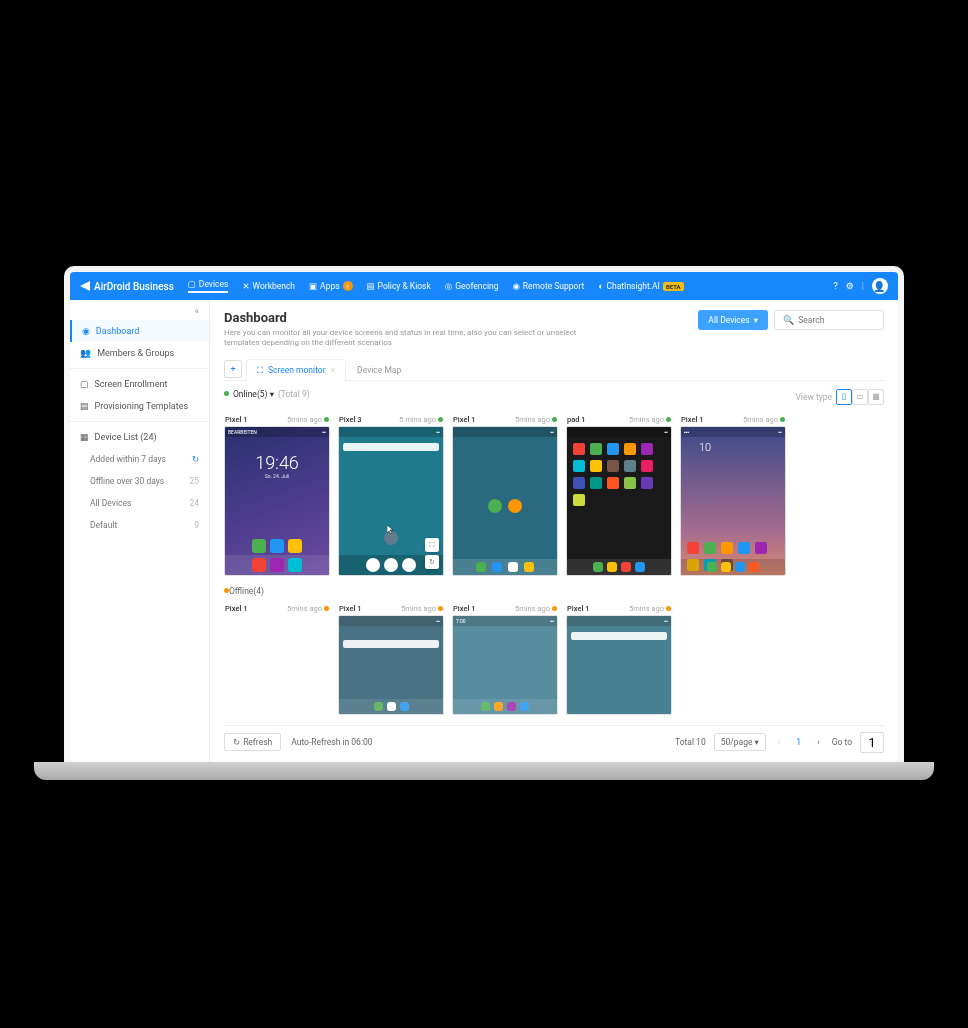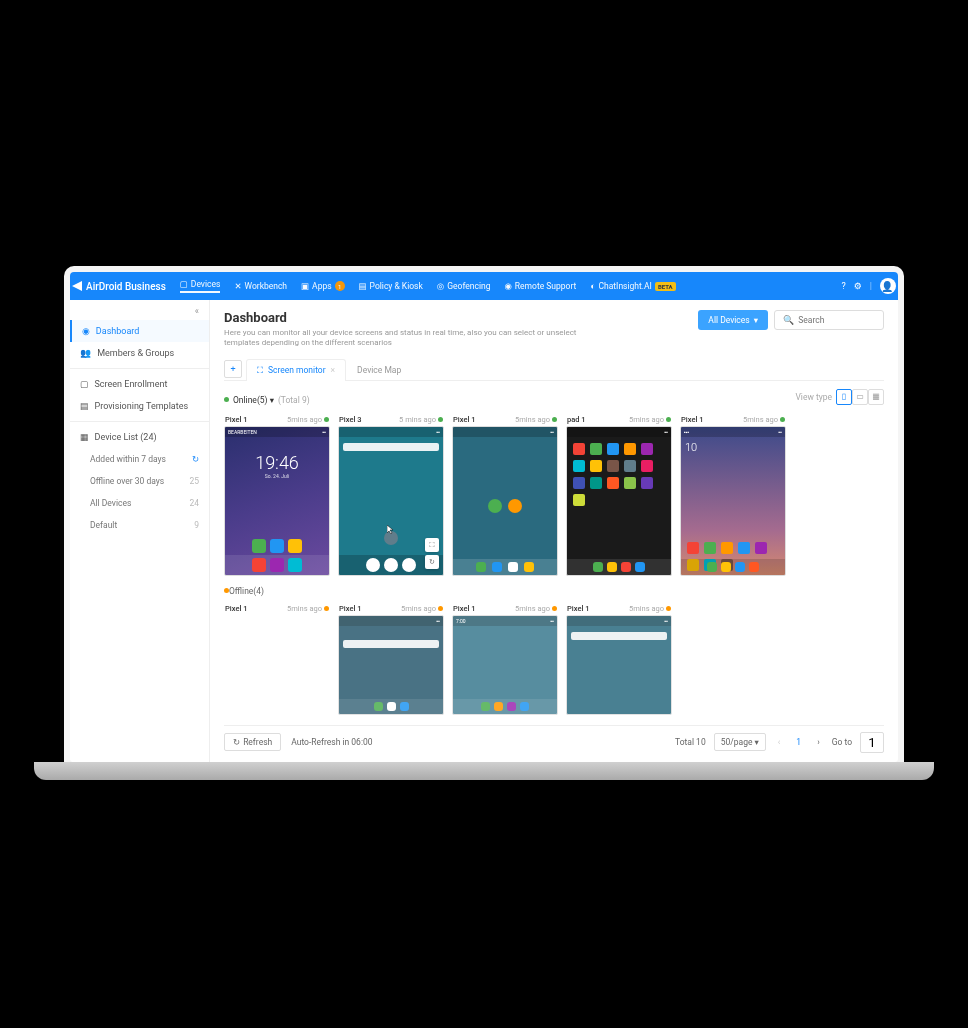--- a/index.html
+++ b/index.html
@@ -1,20 +1,20 @@
 <!DOCTYPE html>
 <html><head>
 <meta charset="utf-8">
 <style>
 * { margin: 0; padding: 0; box-sizing: border-box; font-family: -apple-system, BlinkMacSystemFont, "Segoe UI", Roboto, sans-serif; }
 body { background: #000; display: flex; align-items: center; justify-content: center; min-height: 1028px; }
 .laptop { width: 840px; background: #f5f5f5; border-radius: 10px 10px 0 0; padding: 6px 6px 0 6px; box-shadow: 0 20px 60px rgba(0,0,0,0.5); position: relative; }
 .laptop::after { content: ""; position: absolute; bottom: -18px; left: -30px; right: -30px; height: 18px; background: linear-gradient(#d0d0d0, #aaa); border-radius: 0 0 12px 12px; }
 .screen { background: #fff; border-radius: 4px; overflow: hidden; height: 490px; display: flex; flex-direction: column; font-size: 9px; }
-.topbar { background: #1787fb; color: #fff; height: 28px; display: flex; align-items: center; padding: 0 2px; gap: 14px; flex-shrink: 0; }
+.topbar { background: #1787fb; color: #fff; height: 28px; display: flex; align-items: center; padding: 0 10px; gap: 14px; flex-shrink: 0; }
 .logo { display: flex; align-items: center; gap: 4px; font-size: 10px; font-weight: 500; }
 .logo-icon { width: 0; height: 0; border-top: 5px solid transparent; border-bottom: 5px solid transparent; border-right: 10px solid #fff; }
 .nav { display: flex; gap: 14px; font-size: 8.5px; align-items: center; }
 .nav-item { display: flex; align-items: center; gap: 3px; cursor: pointer; opacity: 0.95; }
 .nav-item.active { border-bottom: 2px solid #fff; padding-bottom: 2px; }
 .badge-beta { background: #ffc107; color: #333; font-size: 6px; padding: 1px 3px; border-radius: 2px; font-weight: bold; }
 .badge-count { background: #ff9800; color: #fff; width: 10px; height: 10px; border-radius: 50%; font-size: 6px; display: inline-flex; align-items: center; justify-content: center; }
 .topbar-right { margin-left: auto; display: flex; align-items: center; gap: 8px; }
 .avatar { width: 16px; height: 16px; border-radius: 50%; background: #fff; display: flex; align-items: center; justify-content: center; font-size: 10px; }
 .body { display: flex; flex: 1; overflow: hidden; }
@@ -32,21 +32,21 @@
 .header-text p { font-size: 8px; color: #999; max-width: 360px; line-height: 1.3; }
 .header-actions { margin-left: auto; display: flex; gap: 6px; align-items: center; }
 .btn-primary { background: #3ba3ff; color: #fff; padding: 5px 10px; border-radius: 3px; font-size: 8.5px; cursor: pointer; display: flex; align-items: center; gap: 4px; }
 .search-box { border: 1px solid #ddd; border-radius: 3px; padding: 4px 8px; display: flex; align-items: center; gap: 4px; width: 110px; }
 .search-box input { border: none; outline: none; font-size: 8.5px; width: 100%; }
 .tabs-row { display: flex; align-items: center; border-bottom: 1px solid #eee; gap: 0; }
 .add-tab { width: 18px; height: 18px; border: 1px solid #ddd; color: #1787fb; display: flex; align-items: center; justify-content: center; cursor: pointer; margin-right: 4px; border-radius: 2px; }
 .tab { padding: 5px 10px; font-size: 8.5px; color: #999; cursor: pointer; display: flex; align-items: center; gap: 5px; border: 1px solid transparent; border-bottom: none; }
 .tab.active { color: #1787fb; border-color: #eee; background: #fff; border-radius: 3px 3px 0 0; margin-bottom: -1px; }
 .tab .close { color: #ccc; }
-.status-row { display: flex; align-items: flex-end; justify-content: space-between; padding: 8px 0; font-size: 8.5px; color: #666; }
+.status-row { display: flex; align-items: flex-start; justify-content: space-between; padding: 8px 0; font-size: 8.5px; color: #666; }
 .status-left { display: flex; align-items: center; gap: 4px; }
 .dot-green { width: 5px; height: 5px; background: #4caf50; border-radius: 50%; }
 .dot-orange { width: 5px; height: 5px; background: #ff9800; border-radius: 50%; }
 .view-toggles { display: flex; gap: 0; align-items: center; }
 .view-btn { width: 16px; height: 16px; border: 1px solid #ddd; border-radius: 2px; display: flex; align-items: center; justify-content: center; cursor: pointer; color: #999; font-size: 8px; }
 .view-btn.active { border-color: #1787fb; color: #1787fb; }
 .device-grid { display: flex; gap: 8px; flex-wrap: wrap; margin-bottom: 10px; }
 .device-card { width: 106px; }
 .device-head { display: flex; justify-content: space-between; align-items: center; font-size: 7.5px; padding: 2px 1px; }
 .device-name { color: #333; font-weight: 500; }
@@ -328,21 +328,21 @@
                 <span class="device-time">
                   <span>5mins ago</span>
                   <span class="dot-green"></span>
                 </span>
               </div>
         <div class="device-screen ds-5">
           <div class="ds-statusbar">
                   <span>▪▪▪</span>
                   <span>▪▪</span>
                 </div>
-          <div style="color:#fff;font-size:11px;padding:4px 4px;font-weight:300">10</div>
+          <div style="color:#fff;font-size:11px;padding:4px 18px;font-weight:300">10</div>
           <div style="flex:1"></div>
           <div class="ds-grid-icons" style="padding:4px 6px">
             <div class="ds-icon" style="background:#f44336"></div>
                   <div class="ds-icon" style="background:#4caf50"></div>
                   <div class="ds-icon" style="background:#ff9800"></div>
                   <div class="ds-icon" style="background:#2196f3"></div>
             <div class="ds-icon" style="background:#9c27b0"></div>
                   <div class="ds-icon" style="background:#ffc107"></div>
                   <div class="ds-icon" style="background:#00bcd4"></div>
                   <div class="ds-icon" style="background:#795548"></div>

